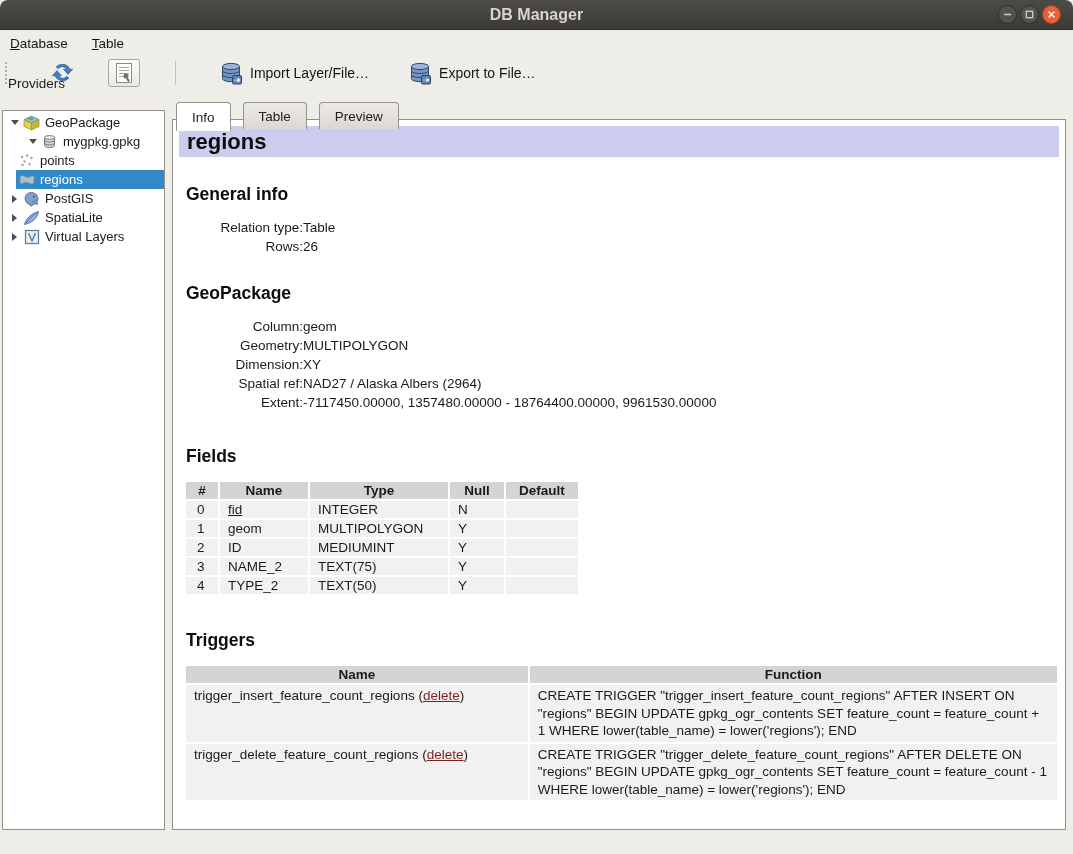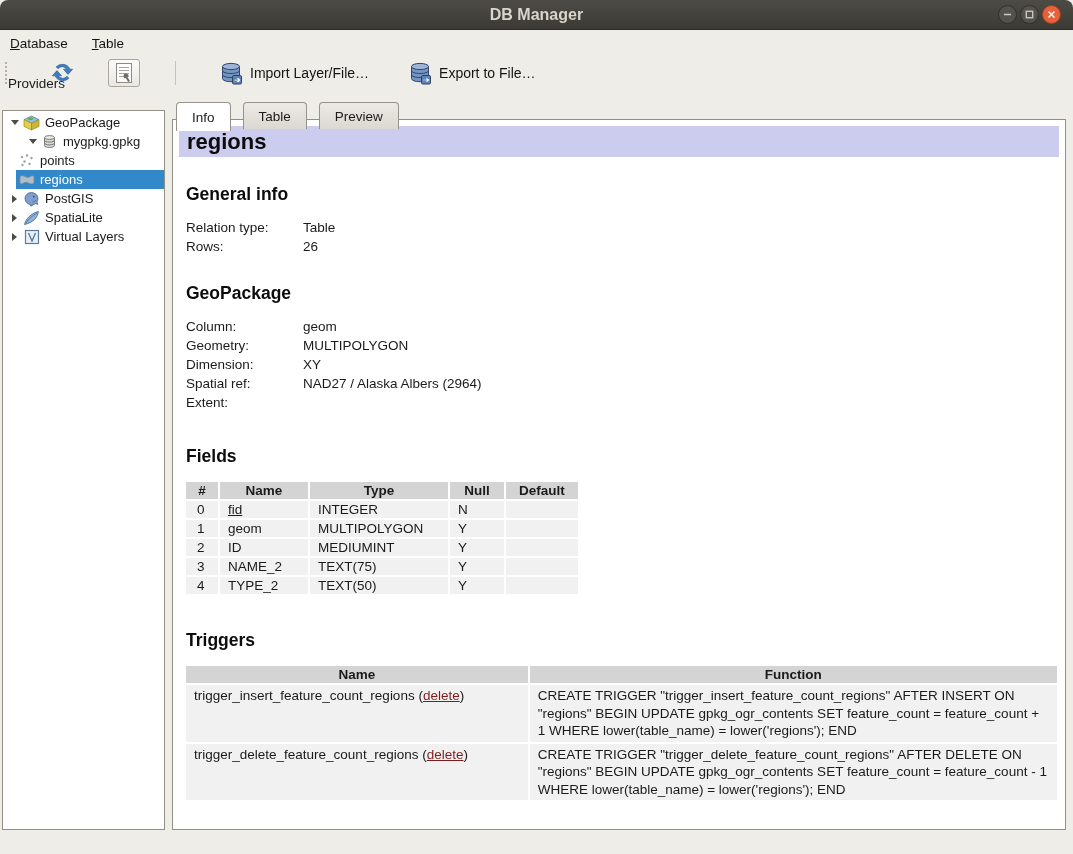--- a/index.html
+++ b/index.html
@@ -87,21 +87,21 @@
     padding:6px; overflow:hidden;
   }
   .banner {
     background:#ccccee; height:31px; display:flex; align-items:center;
     padding-left:8px; margin-bottom:2px;
   }
   .banner .doc-title { font-size:22px; font-weight:bold; color:#0c0c0c; }
   .content { padding-left:7px; }
   .section-heading { font-size:17.5px; font-weight:bold; color:#0c0c0c; margin:27px 0 13px 0; }
   .kv-row { display:flex; line-height:19px; font-size:13.5px; }
-  .kv-label { width:117px; flex:none; }
+  .kv-label { width:117px; flex:none;text-align:right; }
   .kv-value { white-space:nowrap; }
 
   table { border-collapse:separate; border-spacing:2px; table-layout:fixed; margin-left:-2px; }
   th { background:#d4d4d4; font-weight:bold; font-size:13.5px; text-align:center; padding:1px 4px; }
   td { background:#f1f1f1; font-size:13.5px; padding:1px 8px; }
   .fields-table td { height:17px; white-space:nowrap; }
   .fields-table .c-num { text-align:left; padding-left:11px; }
   .pk { text-decoration:underline; }
   .triggers-table td { vertical-align:top; line-height:17.5px; padding:2px 8px; }
   a.del-link { color:#7f1d1d; text-decoration:underline; cursor:pointer; }
@@ -329,20 +329,21 @@
     <div class="kv-row">
       <span class="kv-label">Dimension:</span>
       <span class="kv-value">XY</span>
     </div>
     <div class="kv-row">
       <span class="kv-label">Spatial ref:</span>
       <span class="kv-value">NAD27 / Alaska Albers (2964)</span>
     </div>
     <div class="kv-row">
       <span class="kv-label">Extent:</span>
+      <span class="kv-value">-7117450.00000, 1357480.00000 - 18764400.00000, 9961530.00000</span>
     </div>
 
     <div class="section-heading" style="margin-top:34px;">Fields</div>
     <table class="fields-table">
       <colgroup>
           <col style="width:32px">
           <col style="width:88px">
           <col style="width:138px">
           <col style="width:54px">
           <col style="width:72px">

